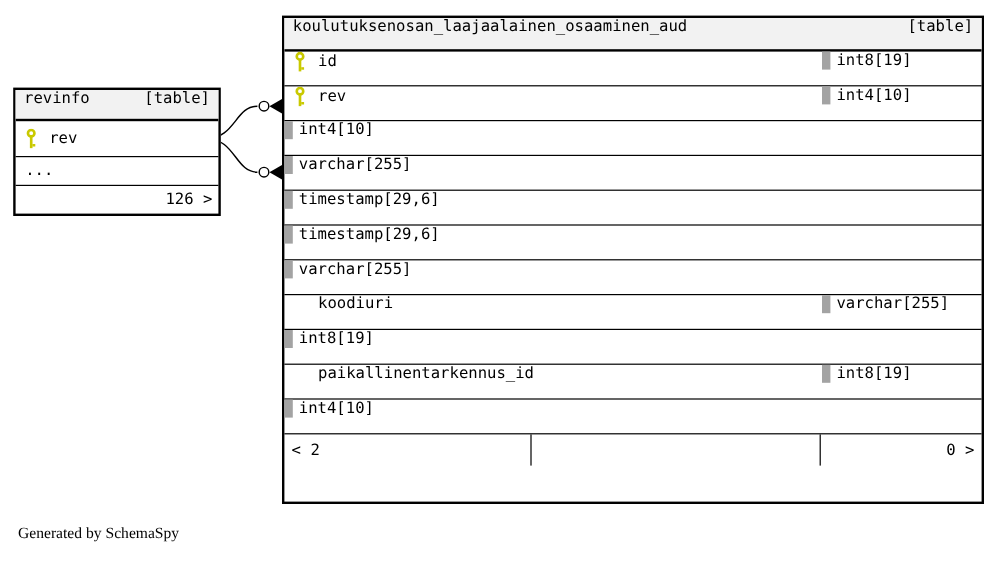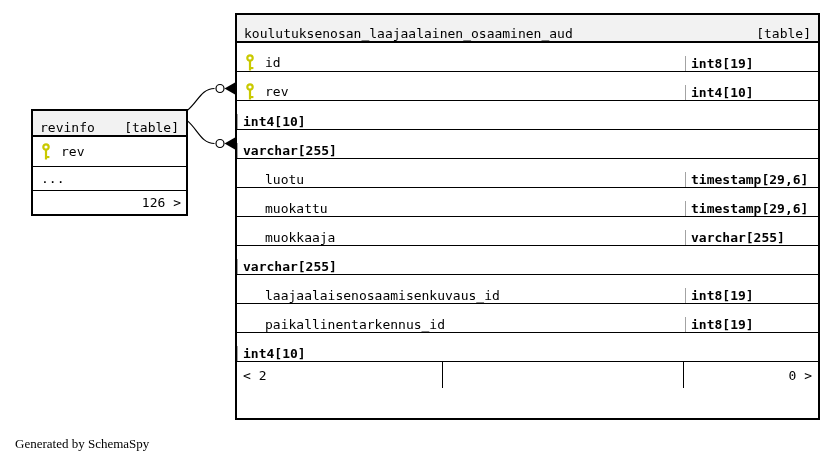--- a/index.html
+++ b/index.html
@@ -4,29 +4,29 @@
 <style>
   html,body{margin:0;padding:0;background:#ffffff;}
   .canvas{
     position:relative;width:835px;height:476px;background:#ffffff;
     font-family:"DejaVu Sans Mono","Liberation Mono",monospace;
     font-size:13px;color:#000;overflow:hidden;
   }
   .connectors{position:absolute;left:0;top:0;pointer-events:none;}
   .table-box{position:absolute;border:2px solid #000;box-sizing:border-box;background:#fff;}
   .tbl-aud{left:235px;top:13px;width:585px;height:407px;}
-  .tbl-revinfo{left:31px;top:73px;width:157px;height:107px;margin-top:36px;}
-  .thead{border-bottom:2px solid #000;display:flex;justify-content:space-between;align-items:flex-end;padding:0 7px;box-sizing:border-box;}
+  .tbl-revinfo{left:11px;top:73px;width:173px;height:107px;}
+  .thead{border-bottom:2px solid #000;display:flex;justify-content:space-between;align-items:flex-start;padding:0 7px;box-sizing:border-box;}
   .tbl-aud .thead{height:28px;}
   .tbl-revinfo .thead{height:26px;}
-  .trow{display:flex;border-bottom:1px solid #000;align-items:flex-end;box-sizing:border-box;}
+  .trow{display:flex;border-bottom:1px solid #000;align-items:flex-start;box-sizing:border-box;}
   .tbl-aud .trow{height:29px;}
   .namecell{flex:0 0 448px;display:flex;align-items:center;padding-left:8px;box-sizing:border-box;}
   .keyslot{width:20px;display:inline-flex;align-items:center;flex:0 0 20px;}
-  .typecell{flex:1;border-left:1px solid #a3a3a3;padding-left:5px;display:flex;align-items:center;box-sizing:border-box;font-weight:bold;}
+  .typecell{flex:1;border-left:7px solid #a3a3a3;padding-left:5px;display:flex;align-items:center;box-sizing:border-box;}
   .tfoot{display:flex;align-items:stretch;box-sizing:border-box;}
   .tbl-aud .tfoot{height:26px;}
   .tbl-revinfo .tfoot{height:22px;flex-direction:column;}
   .fcell{display:flex;align-items:center;box-sizing:border-box;}
   .tbl-aud .f1{width:206px;border-right:1px solid #000;padding-left:6px;}
   .tbl-aud .f2{width:241px;border-right:1px solid #000;}
   .tbl-aud .f3{flex:1;justify-content:flex-end;padding-right:6px;}
   .tbl-revinfo .f1{width:50px;border-right:1px solid #000;}
   .tbl-revinfo .f2{width:30px;border-right:1px solid #000;}
   .tbl-revinfo .f3{flex:1;justify-content:flex-end;padding-right:5px;}
@@ -105,48 +105,36 @@
           </div>
           <div class="typecell">int4[10]</div>
         </div>
         <div class="trow">
           <div class="typecell">int4[10]</div>
         </div>
         <div class="trow">
           <div class="typecell">varchar[255]</div>
         </div>
         <div class="trow">
-          <div class="namecell">
-            <span class="keyslot"></span>
-            <span>luotu</span>
-          </div>
           <div class="typecell">timestamp[29,6]</div>
         </div>
         <div class="trow">
-          <div class="namecell">
-            <span class="keyslot"></span>
-            <span>muokattu</span>
-          </div>
           <div class="typecell">timestamp[29,6]</div>
-        </div>
-        <div class="trow">
-          <div class="namecell">
-            <span class="keyslot"></span>
-            <span>muokkaaja</span>
-          </div>
-          <div class="typecell">varchar[255]</div>
         </div>
         <div class="trow">
           <div class="typecell">varchar[255]</div>
         </div>
         <div class="trow">
           <div class="namecell">
             <span class="keyslot"></span>
-            <span>laajaalaisenosaamisenkuvaus_id</span>
+            <span>koodiuri</span>
           </div>
+          <div class="typecell">varchar[255]</div>
+        </div>
+        <div class="trow">
           <div class="typecell">int8[19]</div>
         </div>
         <div class="trow">
           <div class="namecell">
             <span class="keyslot"></span>
             <span>paikallinentarkennus_id</span>
           </div>
           <div class="typecell">int8[19]</div>
         </div>
         <div class="trow">

